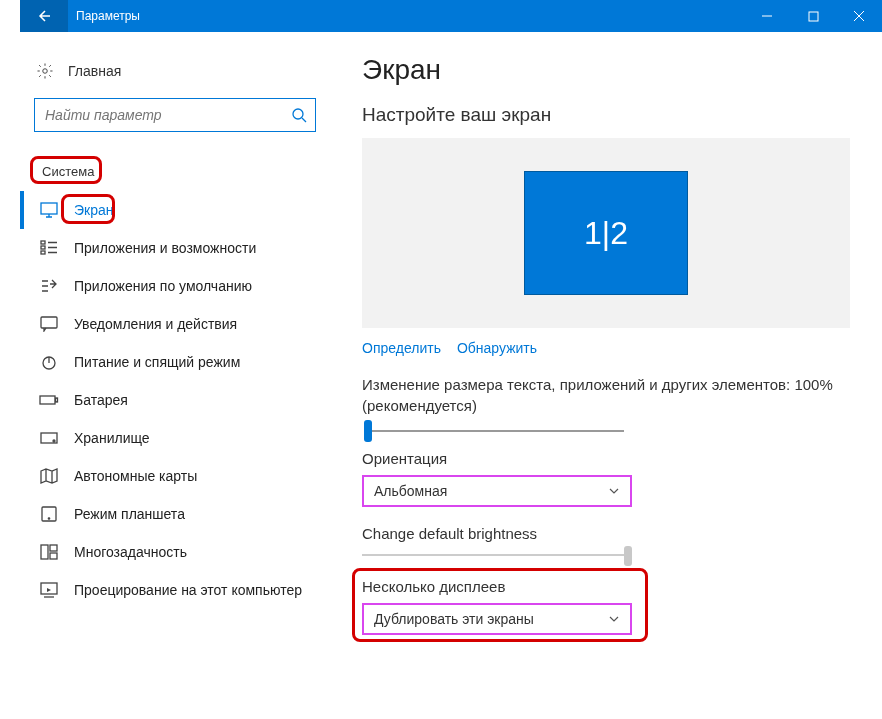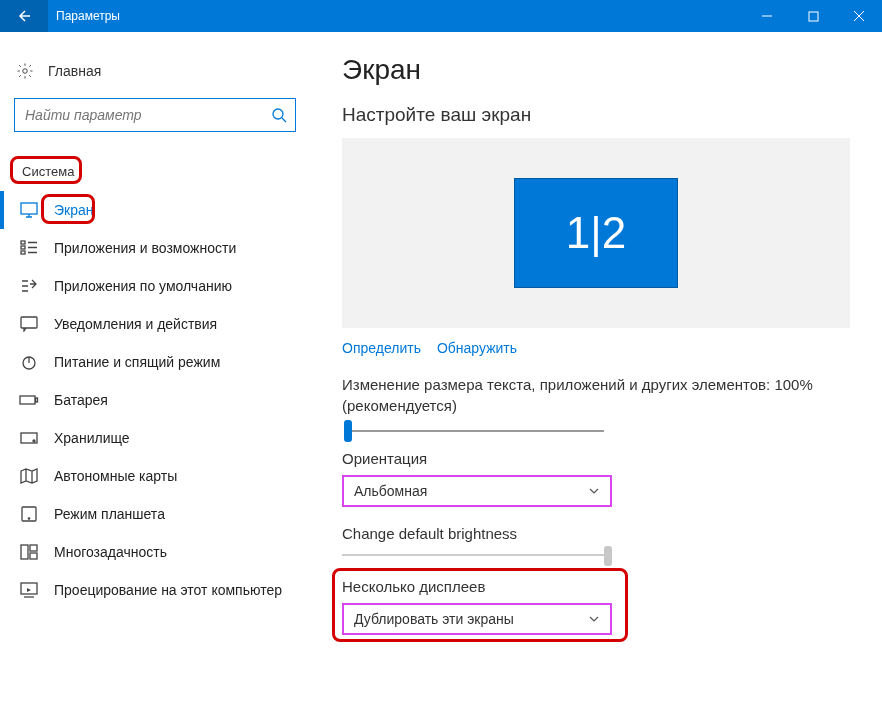--- a/index.html
+++ b/index.html
@@ -1,17 +1,17 @@
 <!DOCTYPE html>
 <html><head>
 <meta charset="utf-8">
 <style>
   * { box-sizing: border-box; }
   html, body { margin: 0; padding: 0; font-family: "Segoe UI", Arial, sans-serif; background: #fff; color: #000; }
-  .window { width: 882px; height: 719px; display: flex; flex-direction: column; overflow: hidden; position: relative; }
+  .window { width: 882px; height: 719px; display: flex; flex-direction: column; overflow: hidden; position: relative; padding-left: 20px; }
 
   
   .titlebar { height: 32px; background: #0078d7; color: #fff; display: flex; align-items: center; position: relative; }
   .titlebar .back { width: 48px; height: 32px; display: flex; align-items: center; justify-content: center; cursor: pointer; background: #0063b1; }
   .titlebar .title { margin-left: 8px; font-size: 12px; line-height: 32px; }
   .titlebar .ctl { position: absolute; right: 0; top: 0; display: flex; }
   .titlebar .btn { width: 46px; height: 32px; display: flex; align-items: center; justify-content: center; cursor: pointer; }
   .titlebar svg { stroke: #fff; fill: none; }
 
   
@@ -37,21 +37,21 @@
   .nav-item.active .label { color: #0078d7; }
   .nav-item.active .icon svg { stroke: #0078d7; }
   .icon svg { stroke: #444; fill: none; stroke-width: 1.3; }
 
   
   .main { flex: 1; padding: 22px 32px 0 32px; overflow: hidden; }
   .main h1 { font-weight: 400; font-size: 28px; margin: 0 0 18px 0; color: #222; }
   .subtitle { font-size: 19px; color: #333; margin-bottom: 12px; font-weight:400;}
 
   .preview { background: #f2f2f2; height: 190px; display: flex; align-items: center; justify-content: center; position: relative; margin-bottom: 12px; }
-  .disp-box { background: #0078d7; border: 1px solid #005a9e; color: #fff; width: 164px; height: 110px; display: flex; align-items: center; justify-content: center; font-size: 44px; font-weight: 300; }
+  .disp-box { background: #0078d7; border: 1px solid #005a9e; color: #fff; width: 164px; height: 124px; display: flex; align-items: center; justify-content: center; font-size: 32px; font-weight: 300; }
 
   .disp-actions { display: flex; gap: 16px; margin-bottom: 18px; }
   .link { color: #0078d7; font-size: 14px; cursor: pointer; }
 
   .control-block { margin-bottom: 18px; }
   .control-label { font-size: 15px; color: #333; margin-bottom: 8px; }
 
   .slider-track { height: 2px; background: #999; position: relative; width: 260px; margin-left: 2px; }
   .slider-thumb { position: absolute; width: 8px; height: 22px; background: #0078d7; border-radius: 3px; top: -10px; }
 

